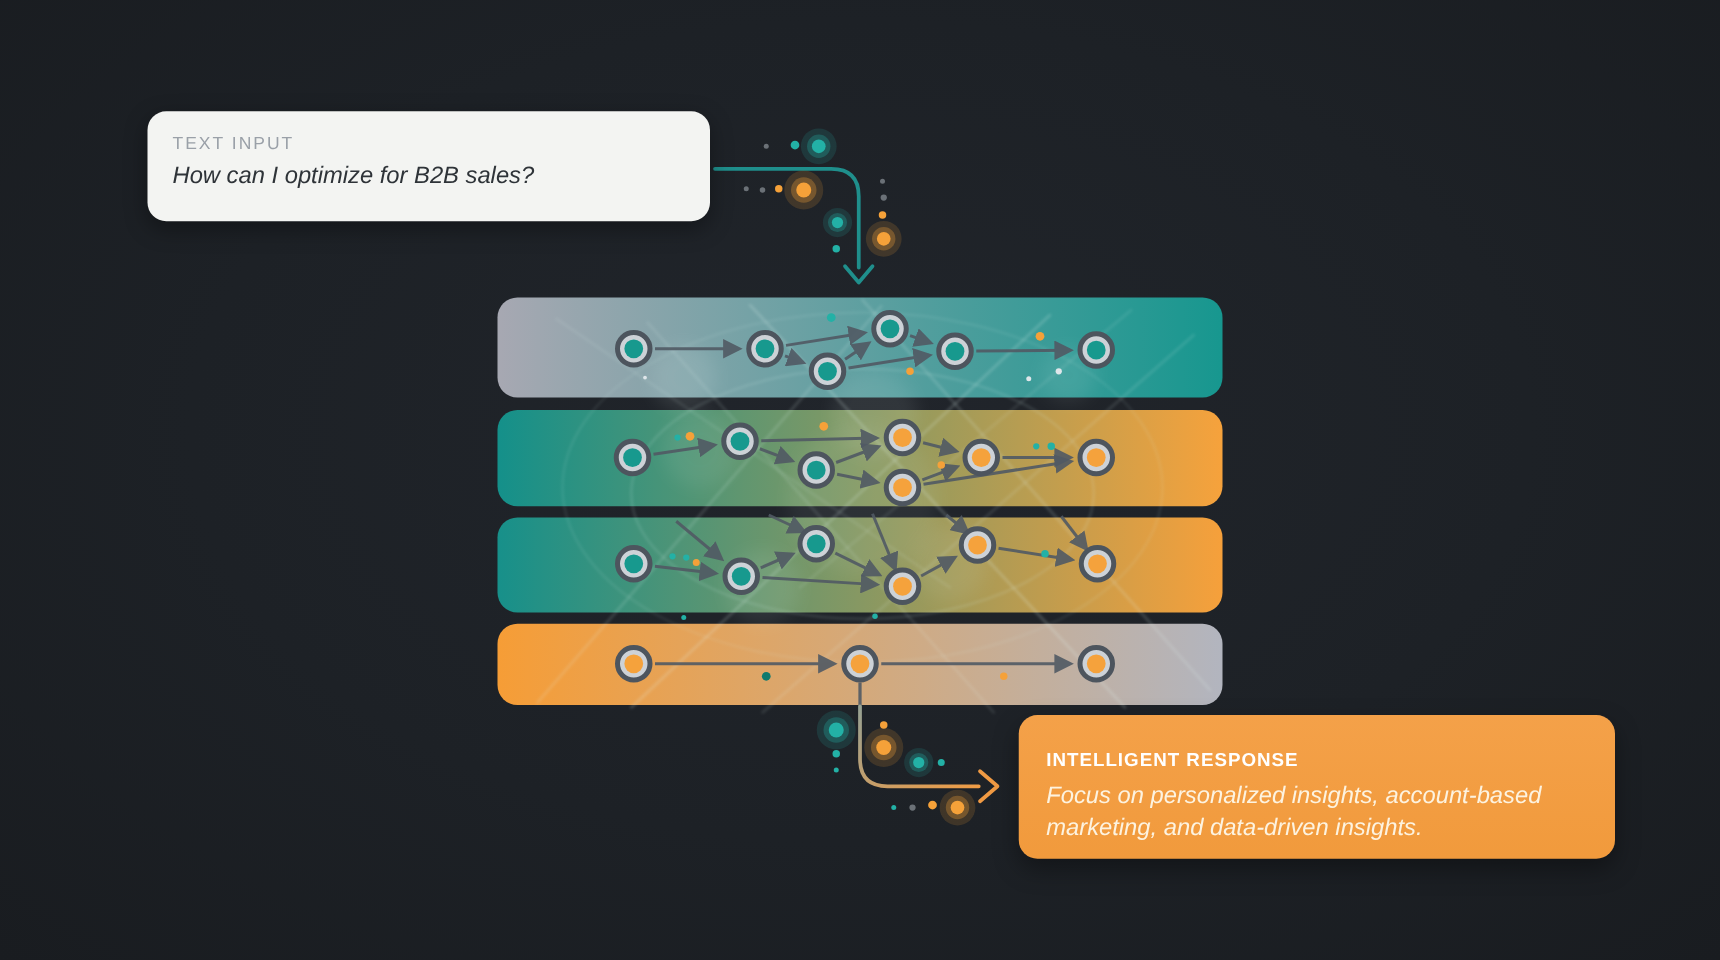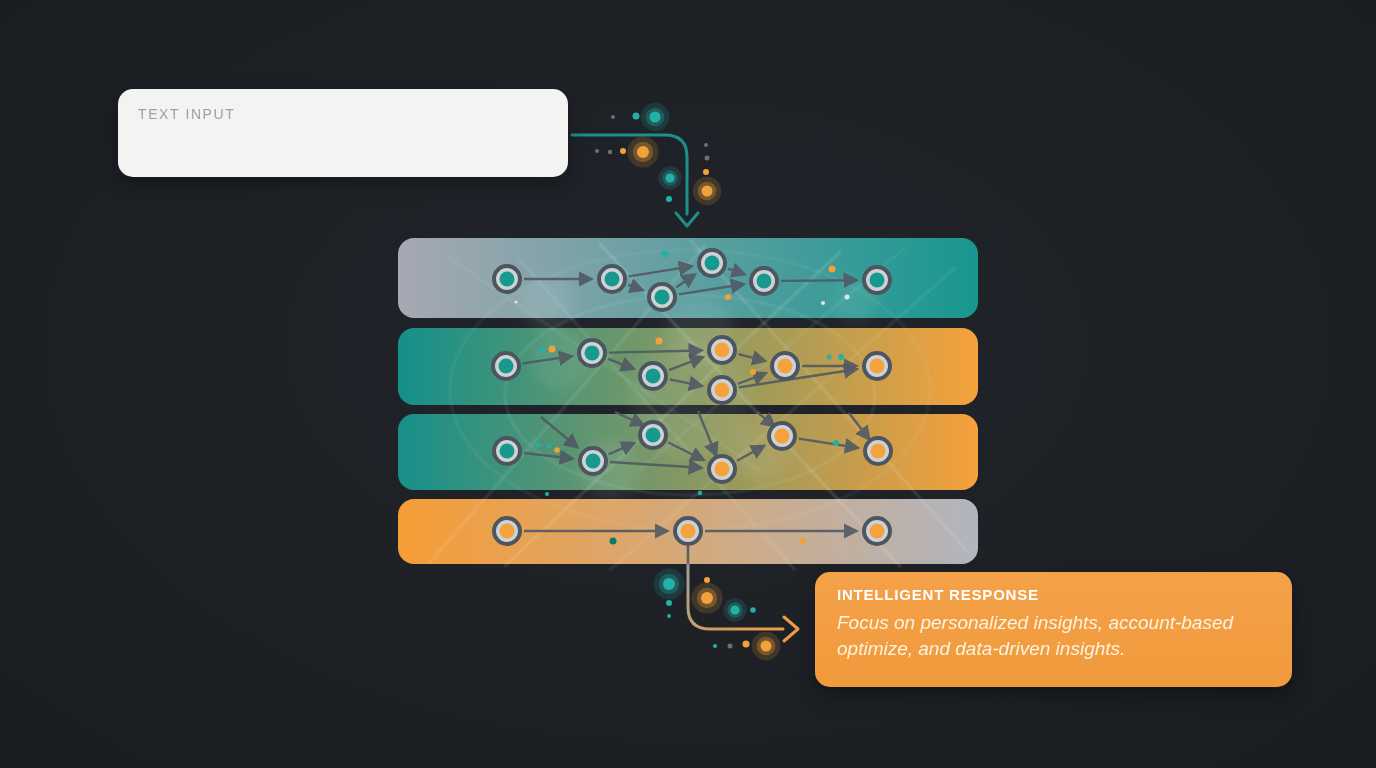--- a/index.html
+++ b/index.html
@@ -17,21 +17,21 @@
   }
   .card-input .label{
     font-size:14px;letter-spacing:1.6px;font-weight:500;color:#9aa0a8;
   }
   .card-input .msg{
     margin-top:8px;font-size:19px;font-style:italic;color:#2e3338;font-weight:500;
   }
   .card-response{
     left:815px;top:572px;width:477px;height:115px;
     background:linear-gradient(180deg,#f4a149 0%, #f19a3c 100%);
-    padding:14px 22px;
+    padding:28px 22px;
     box-shadow:0 8px 20px rgba(0,0,0,0.35);
   }
   .card-response .label{
     font-size:15px;letter-spacing:0.8px;font-weight:600;color:#ffffff;
   }
   .card-response .msg{
     margin-top:7px;font-size:19px;font-style:italic;color:#fdf3e0;line-height:26px;font-weight:500;
   }
 </style>
 </head>
@@ -279,23 +279,24 @@
         <circle cx="688" cy="531" r="7.5" fill="#f5a23c"></circle>
       </g>
       <g>
         <circle cx="877" cy="531" r="13" fill="#cdd2d7" stroke="#4d555e" stroke-width="4"></circle>
         <circle cx="877" cy="531" r="7.5" fill="#f5a23c"></circle>
       </g>
     </svg>
 
   <div class="card card-input">
     <div class="label">TEXT INPUT</div>
+    <div class="msg">How can I optimize for B2B sales?</div>
   </div>
 
   <div class="card card-response">
     <div class="label">INTELLIGENT RESPONSE</div>
     <div class="msg">
       <div>Focus on personalized insights, account-based</div>
-      <div>optimize, and data-driven insights.</div>
+      <div>marketing, and data-driven insights.</div>
     </div>
   </div>
 
 </div>
 
 </body></html>

